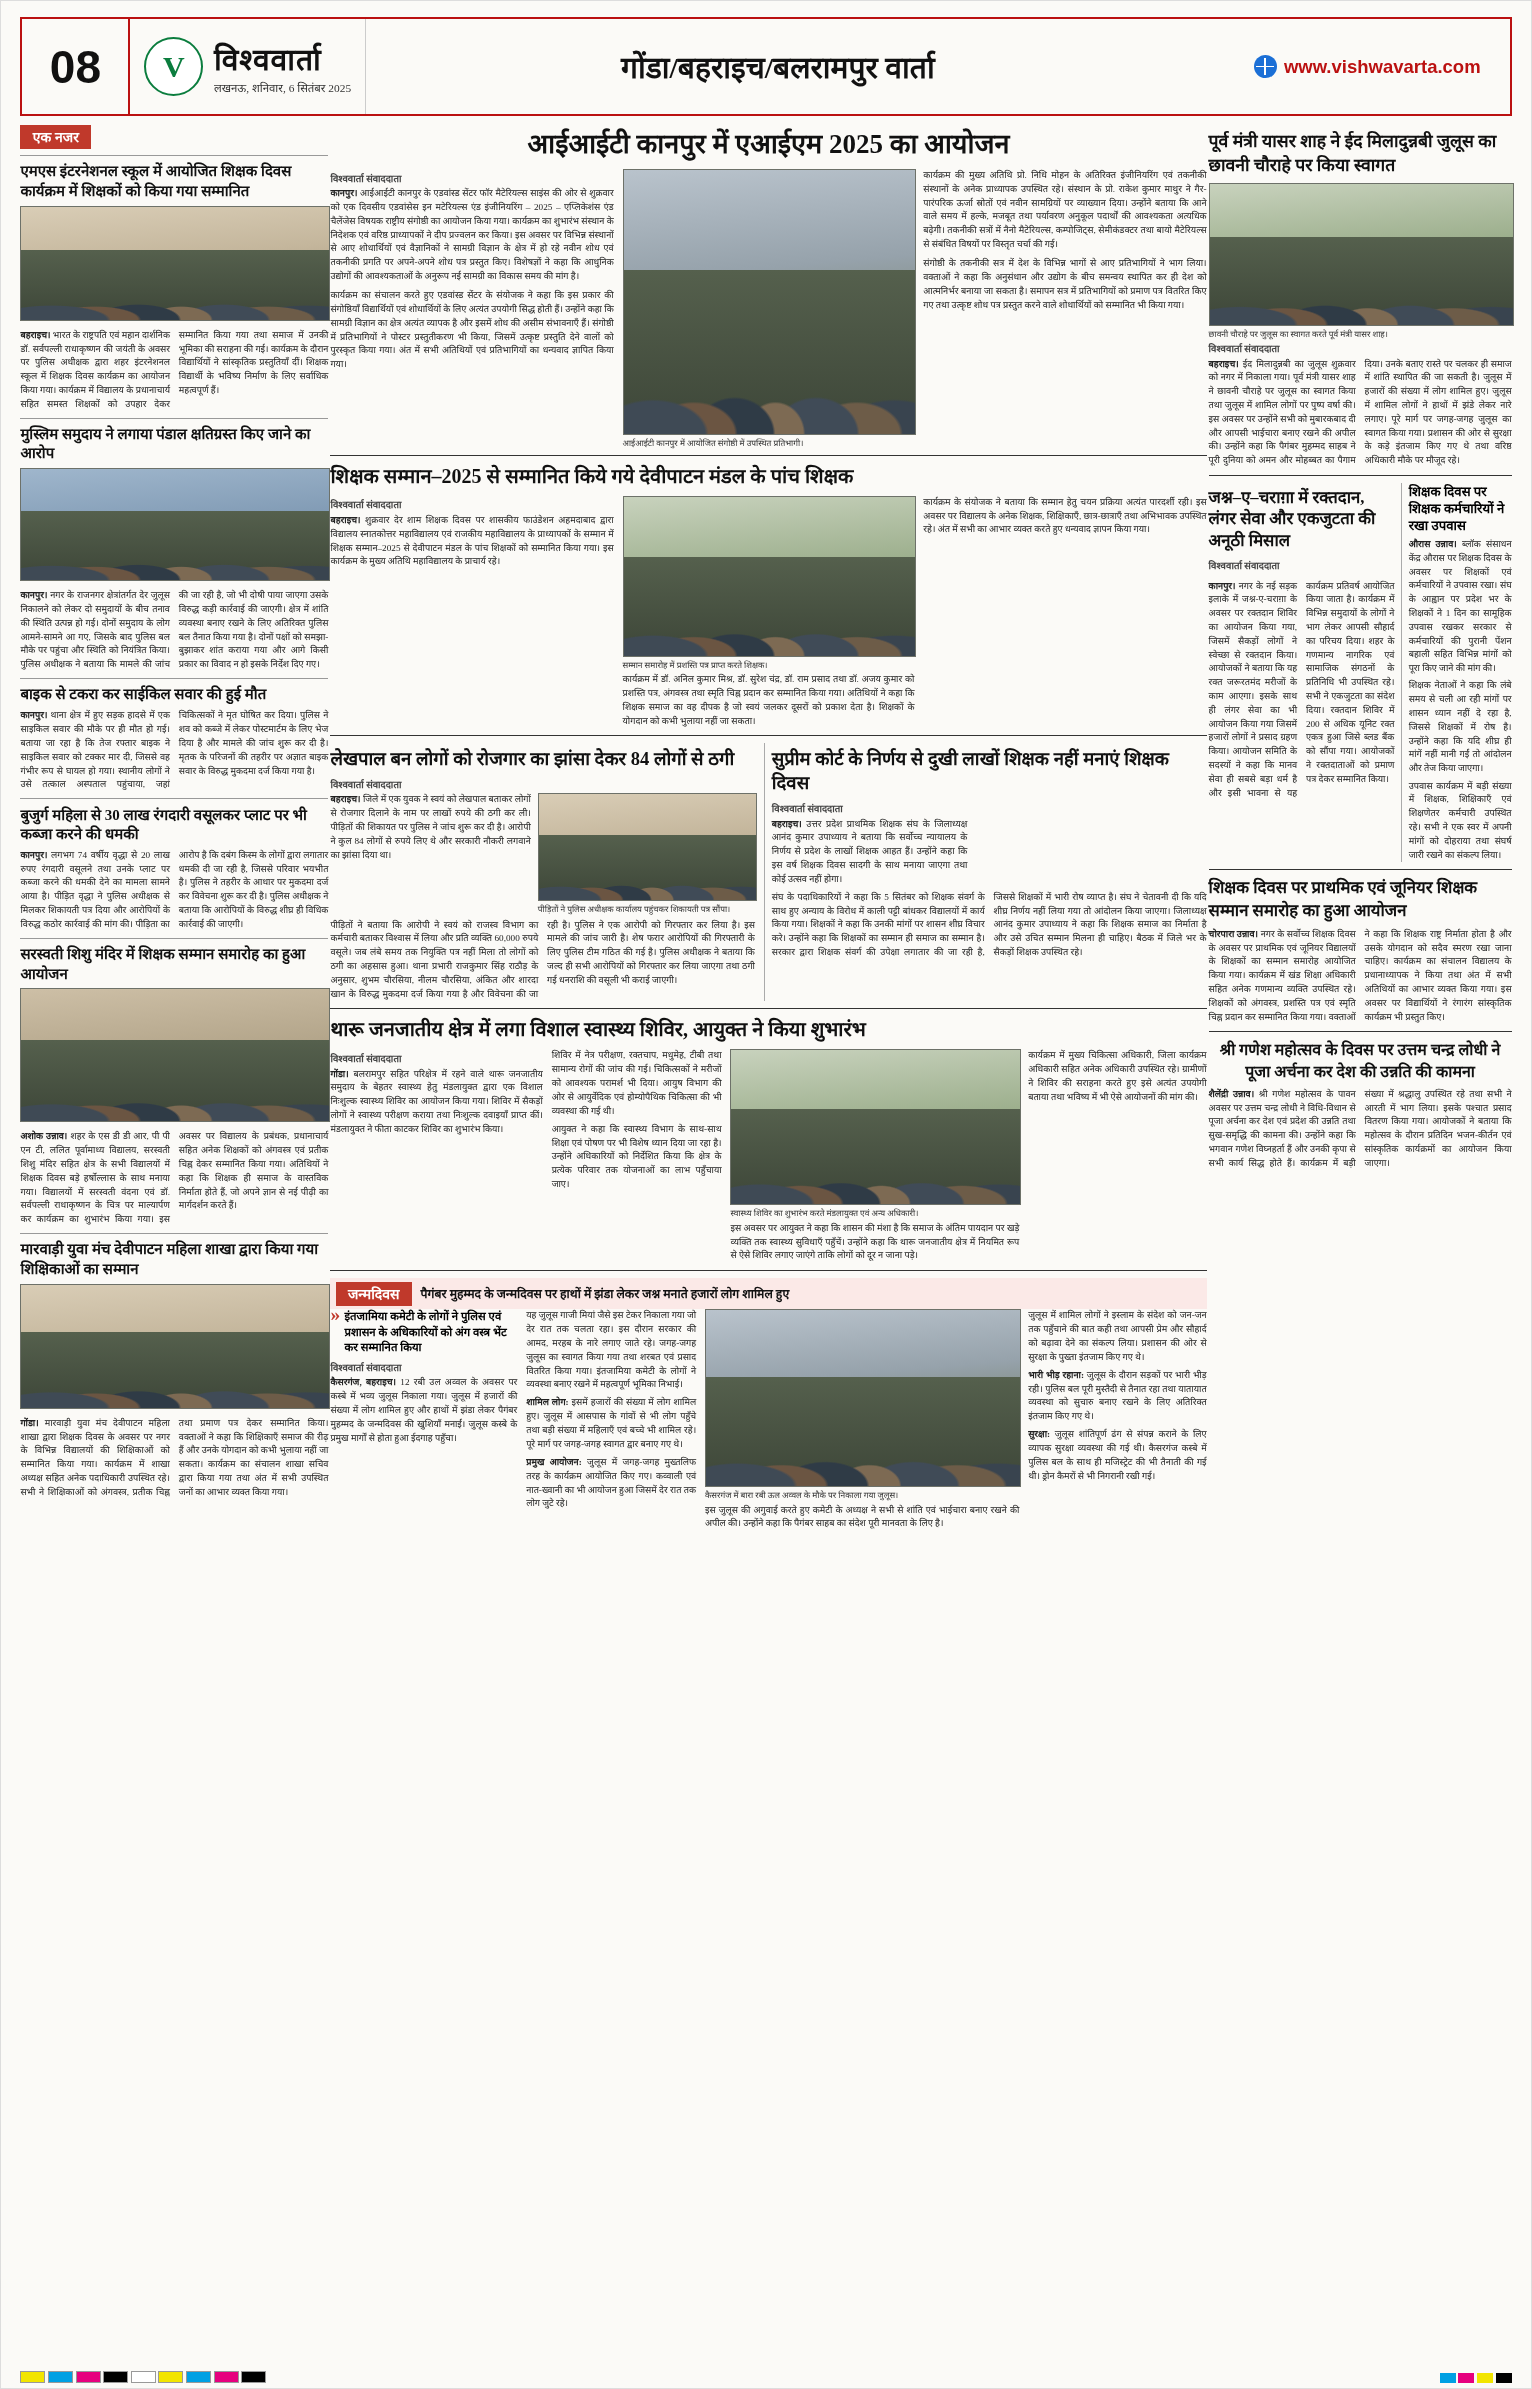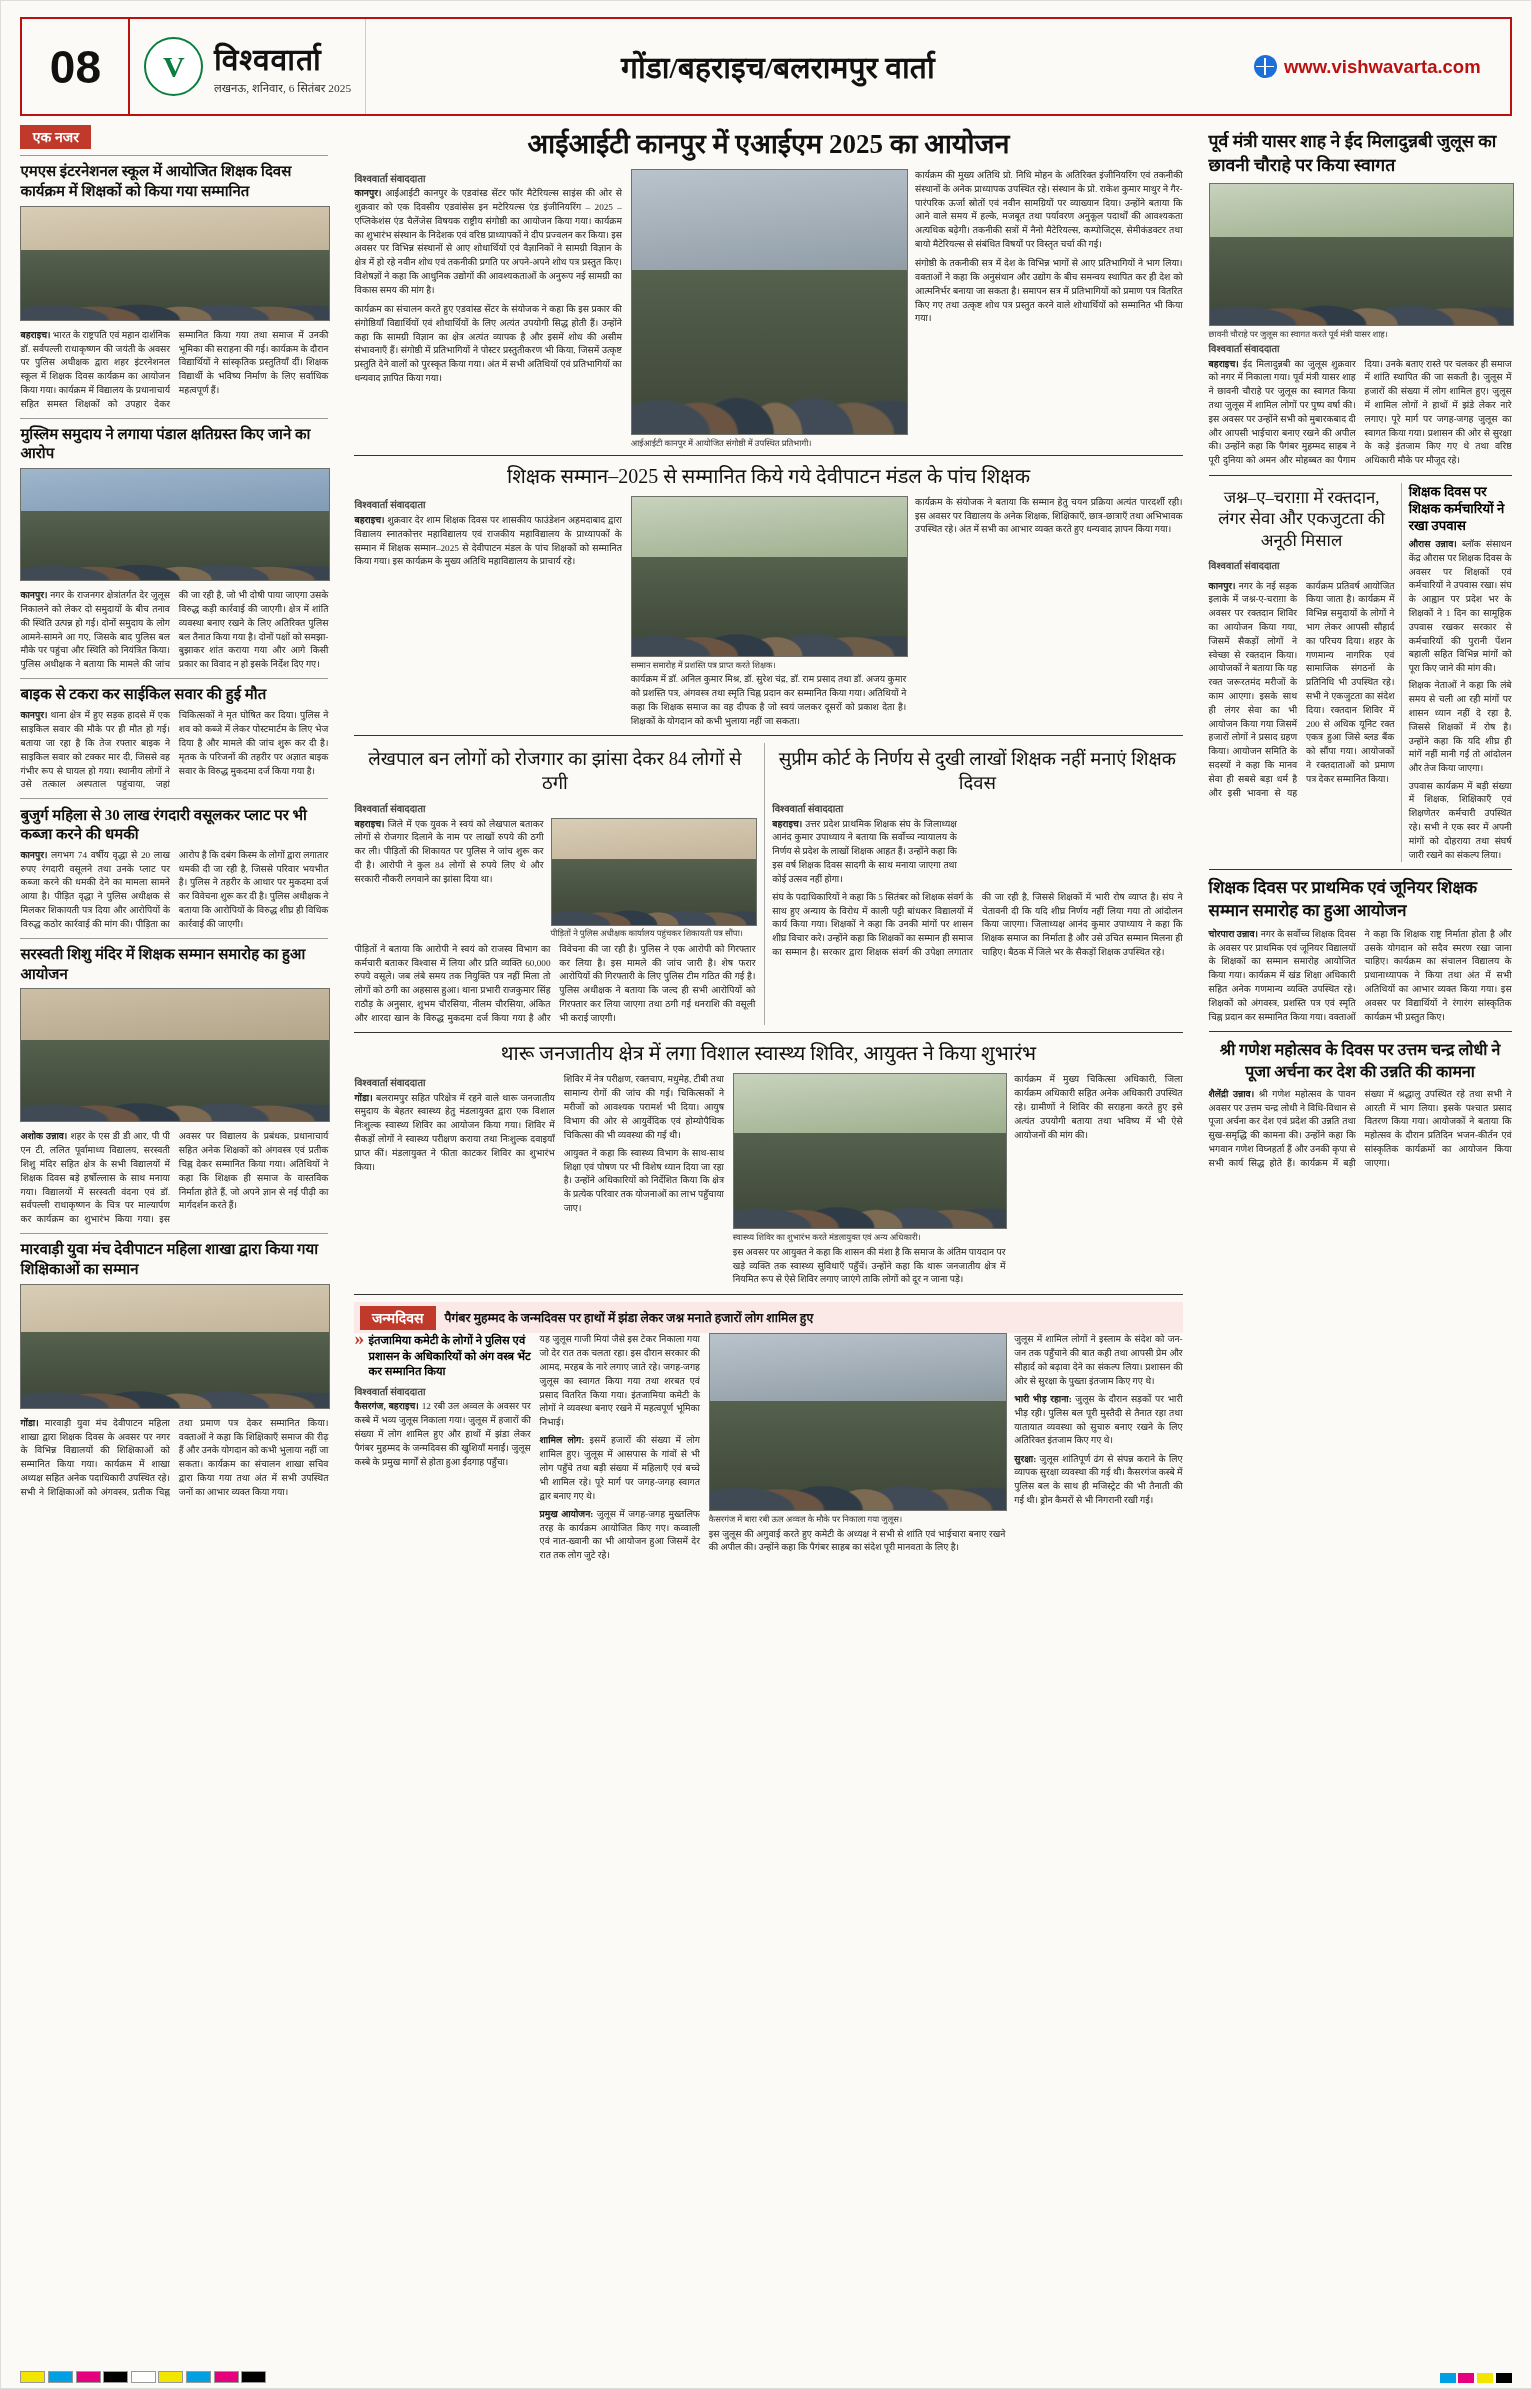--- a/index.html
+++ b/index.html
@@ -19,33 +19,33 @@
   .brand-name{font-size:30px;font-weight:bold;color:#111;letter-spacing:0.9px;}
   .brand-sub{font-size:11.4px;color:#333;margin-top:1.8px;}
   .edition{flex:1;text-align:center;font-size:30px;font-weight:bold;color:#111;}
   .website{width:291px;display:flex;align-items:center;justify-content:flex-end;padding-right:29px;gap:7px;}
   .globe{width:23px;height:23px;border-radius:50%;background:#1b6fd6;position:relative;}
   .globe:after{content:"";position:absolute;left:2.6px;top:10.6px;width:17.6px;height:1.8px;background:#fff;}
   .globe:before{content:"";position:absolute;left:10.6px;top:2.6px;width:1.8px;height:17.6px;background:#fff;}
   .website-text{font-family:"Liberation Sans",sans-serif;font-weight:bold;font-size:18.5px;color:#b11;}
 
   
-  .content{display:flex;gap:26px;margin-top:8.8px;}
+  .content{display:flex;gap:2px;margin-top:8.8px;}
   .colL{width:308px;}
   .colC{flex:1;}
   .colR{width:303px;}
 
   .hr{border:0;border-top:0.9px solid #999;margin:6.2px 0;}
   .hr2{border:0;border-top:1.8px solid #333;margin:7px 0;}
 
   .tag{display:inline-block;background:#c0392b;color:#fff;font-family:"Liberation Sans",sans-serif;font-weight:bold;font-size:14px;padding:2.6px 12.3px;}
   .tag-pink{background:#c0392b;}
   .hl{font-weight:bold;font-size:16.7px;line-height:1.35;color:#111;margin:5.3px 0 5.3px;}
   .hl-lg{font-weight:bold;font-size:27px;line-height:1.25;text-align:center;color:#111;margin:3.5px 0 7px;}
-  .hl-md{font-weight:normal;font-size:20px;line-height:1.3;text-align:center;color:#111;margin:3.5px 0 7px;}
+  .hl-md{font-weight:bold;font-size:20px;line-height:1.3;text-align:left;color:#111;margin:3.5px 0 7px;}
   .hl-sm{font-weight:bold;font-size:15px;line-height:1.3;color:#111;margin:4.4px 0 4.4px;}
   .byline{font-size:9.7px;font-weight:bold;color:#444;margin:2.6px 0;}
   .body-text{font-size:9.2px;line-height:1.5;text-align:justify;color:#222;hyphens:auto;}
   .cols2{column-count:2;column-gap:8.8px;margin-top:8px;}
   .dateline{font-weight:bold;}
 
   .photo{width:100%;background:#8a8f86;position:relative;overflow:hidden;border:0.9px solid #6d7169;}
   .photo .sky{position:absolute;inset:0;background:linear-gradient(175deg,#b9c3cc 0%,#96a2ab 38%,#7f8a7e 60%,#6e7668 100%);}
   .photo .crowd{position:absolute;left:0;right:0;bottom:0;height:62%;background:
      radial-gradient(ellipse at 10% 100%, #3f4a55 0 14%, transparent 15%),

